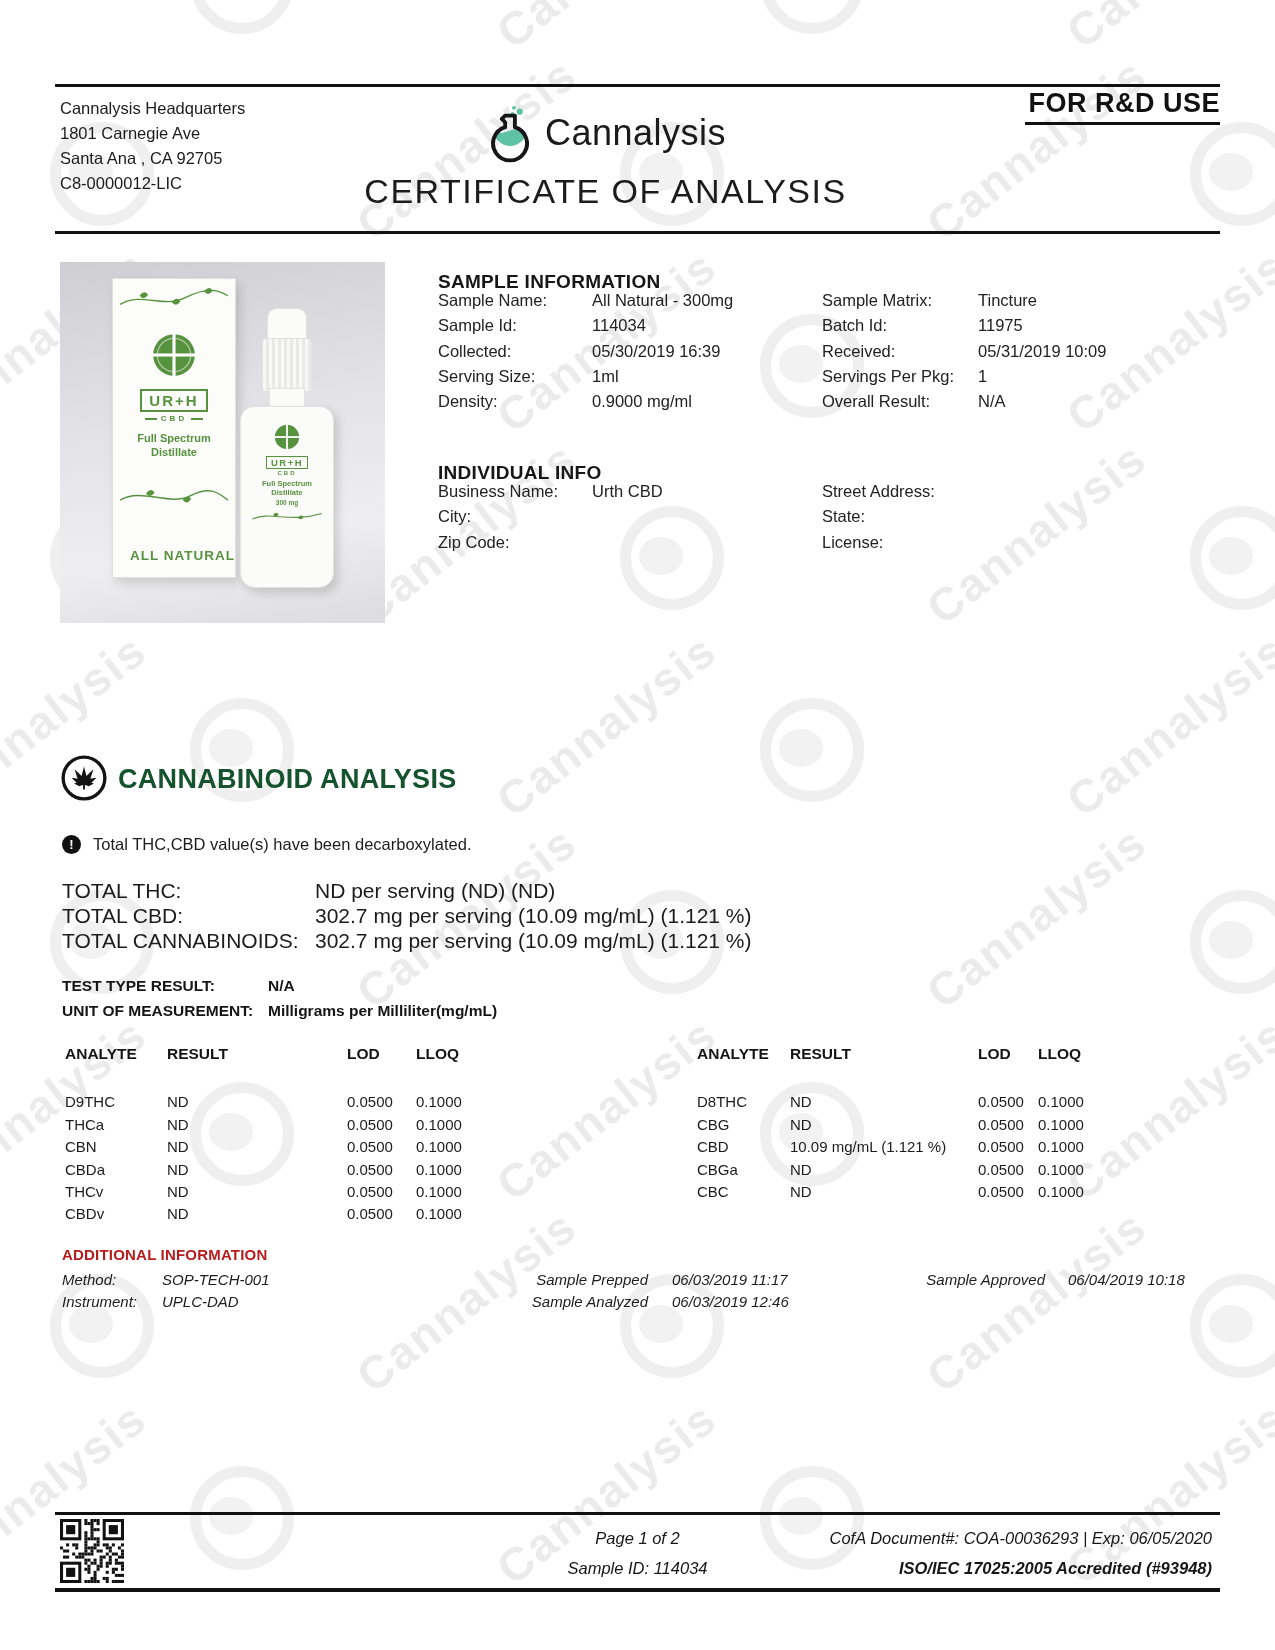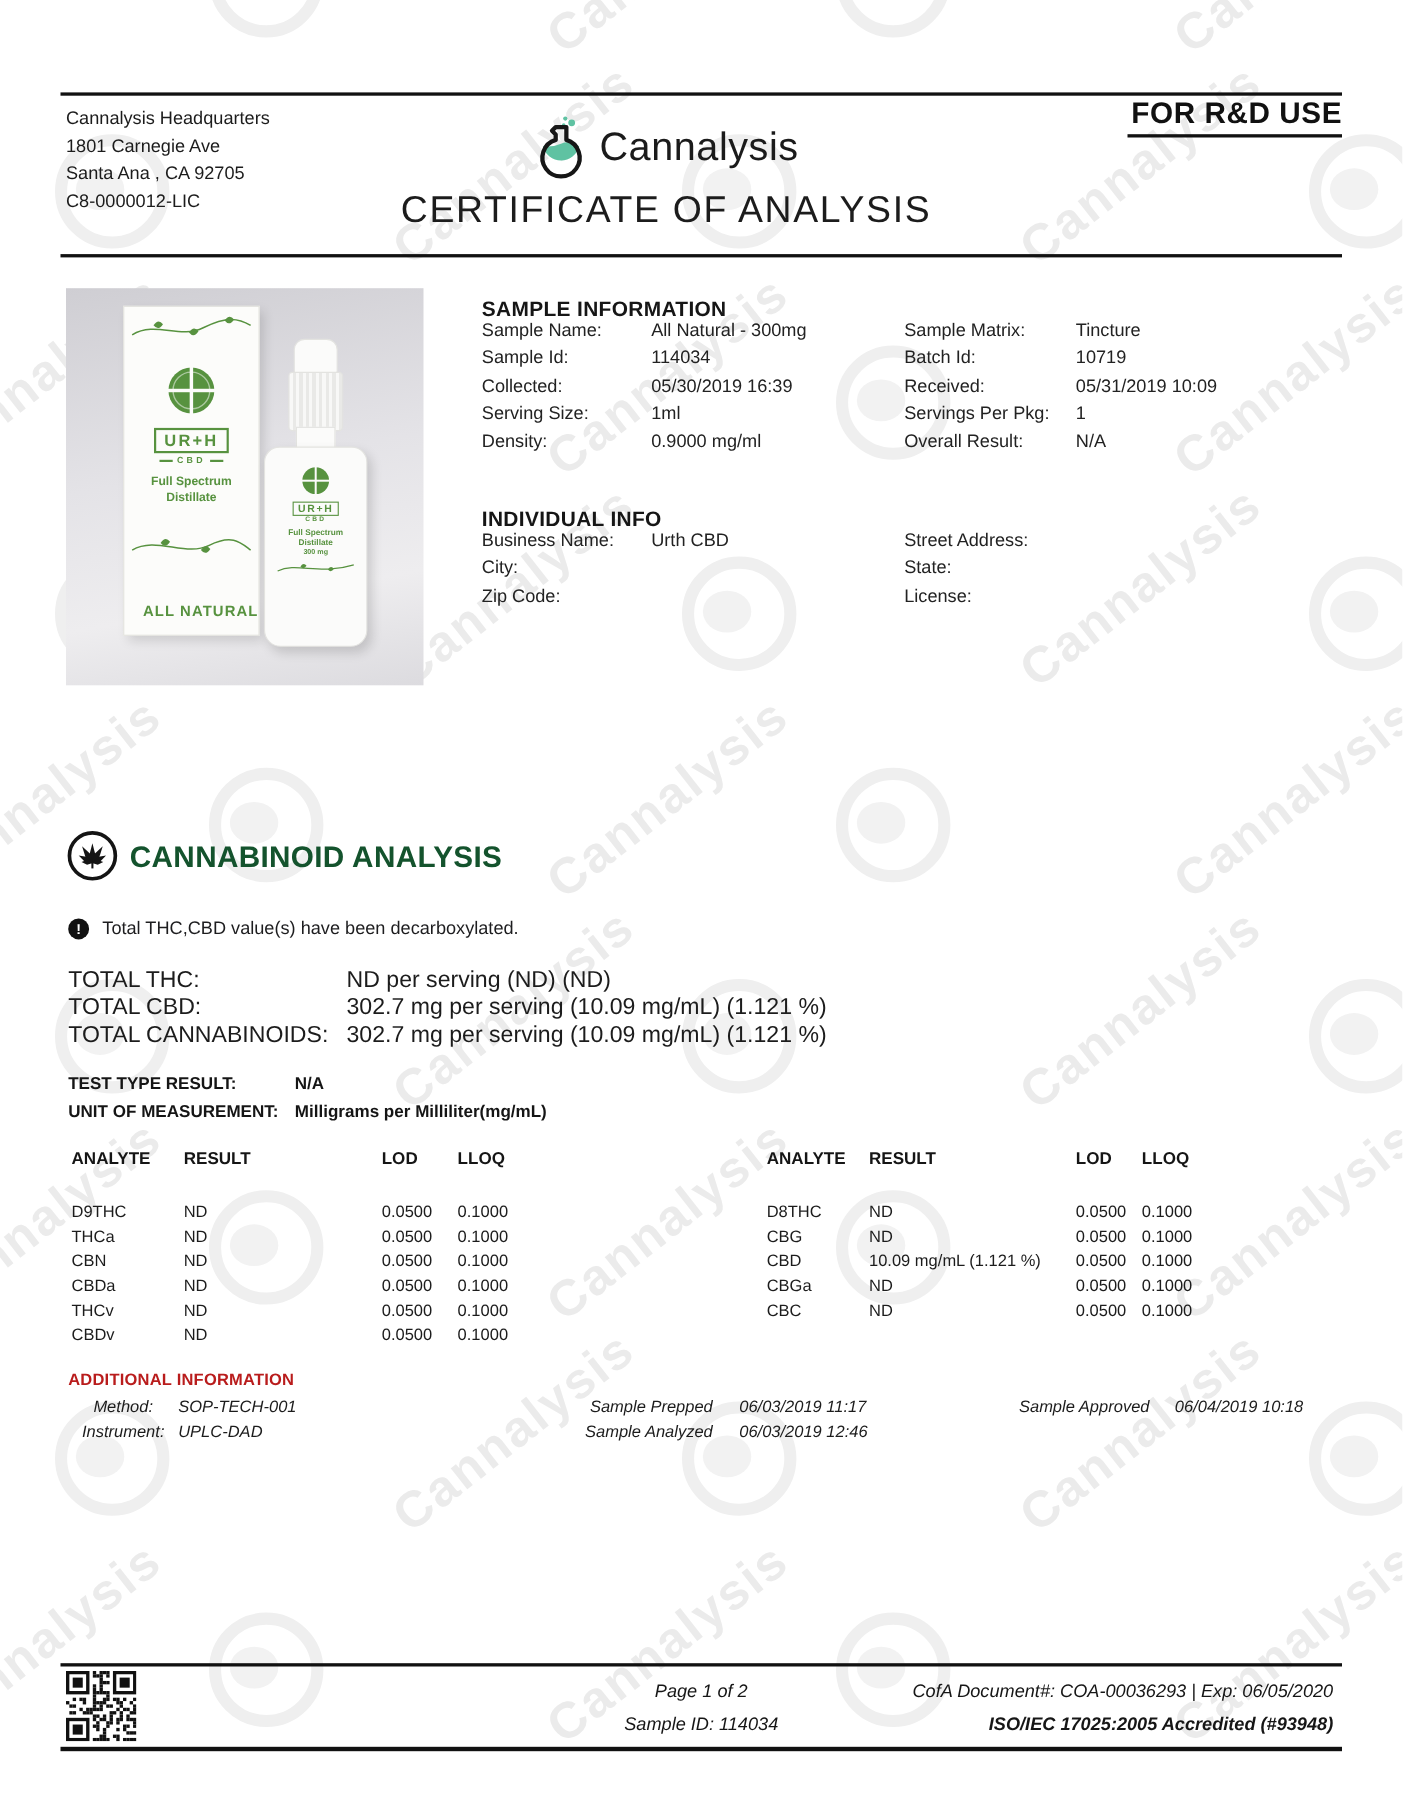--- a/index.html
+++ b/index.html
@@ -74,21 +74,21 @@
   .tbl .tr{display:flex;line-height:22.4px;}
   .tbl .th{font-weight:700;font-size:15.5px;margin-bottom:26px;color:#151515;}
   .tbl-left{left:65px;top:1043px;width:420px;}
   .tbl-left .c1{width:102px;}.tbl-left .c2{width:180px;}.tbl-left .c3{width:69px;}.tbl-left .c4{flex:1;}
   .tbl-right{left:697px;top:1043px;width:420px;}
   .tbl-right .c1{width:93px;}.tbl-right .c2{width:188px;}.tbl-right .c3{width:60px;}.tbl-right .c4{flex:1;}
   
   .ai-head{position:absolute;left:62px;top:1246px;font-size:15px;font-weight:700;letter-spacing:0.2px;color:#b91c1c;}
   .ai{position:absolute;font-size:15px;font-style:italic;line-height:22px;color:#1c1c1c;}
   .ai-left{left:62px;top:1269px;}
-  .ai-left .lbl{display:inline-block;width:100px;font-style:italic;text-align:center;}
+  .ai-left .lbl{display:inline-block;width:100px;font-style:italic;}
   .ai-center{left:500px;top:1269px;width:300px;}
   .ai-center .row{display:flex;}
   .ai-center .lbl{width:148px;text-align:right;}
   .ai-center .val{margin-left:24px;}
   .ai-right{left:880px;top:1269px;width:310px;}
   .ai-right .row{display:flex;}
   .ai-right .lbl{width:165px;text-align:right;}
   .ai-right .val{margin-left:23px;}
   
   .rule-ft{left:55px;top:1512px;width:1165px;height:3px;}
@@ -256,21 +256,21 @@
           <span class="val">0.9000 mg/ml</span>
         </div>
     </div>
     <div class="kv sir" style="left:822px;top:288px;">
       <div class="row">
           <span class="lbl">Sample Matrix:</span>
           <span class="val">Tincture</span>
         </div>
       <div class="row">
           <span class="lbl">Batch Id:</span>
-          <span class="val">10719</span>
+          <span class="val">11975</span>
         </div>
       <div class="row">
           <span class="lbl">Received:</span>
           <span class="val">05/31/2019 10:09</span>
         </div>
       <div class="row">
           <span class="lbl">Servings Per Pkg:</span>
           <span class="val">1</span>
         </div>
       <div class="row">

